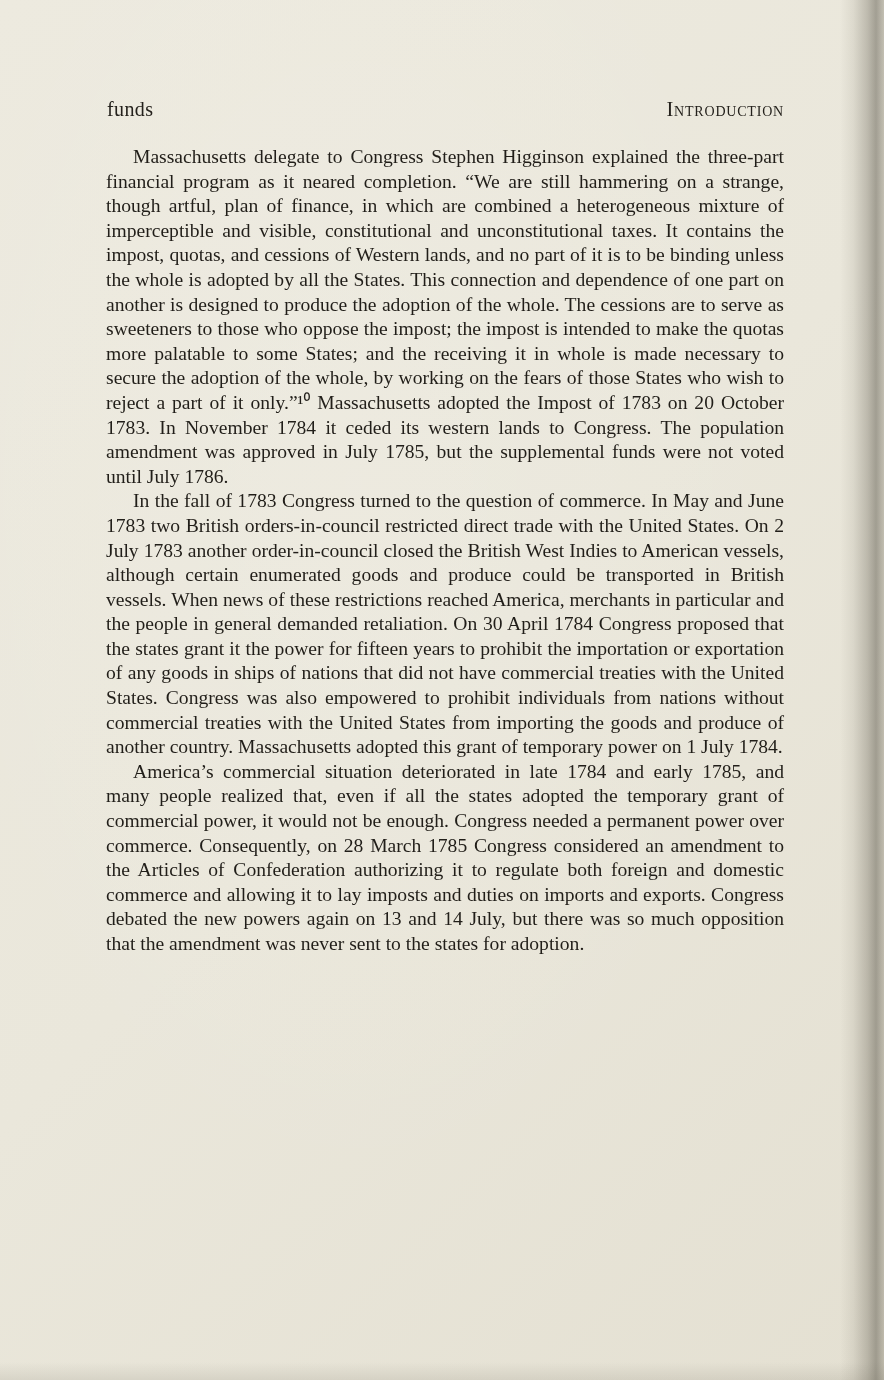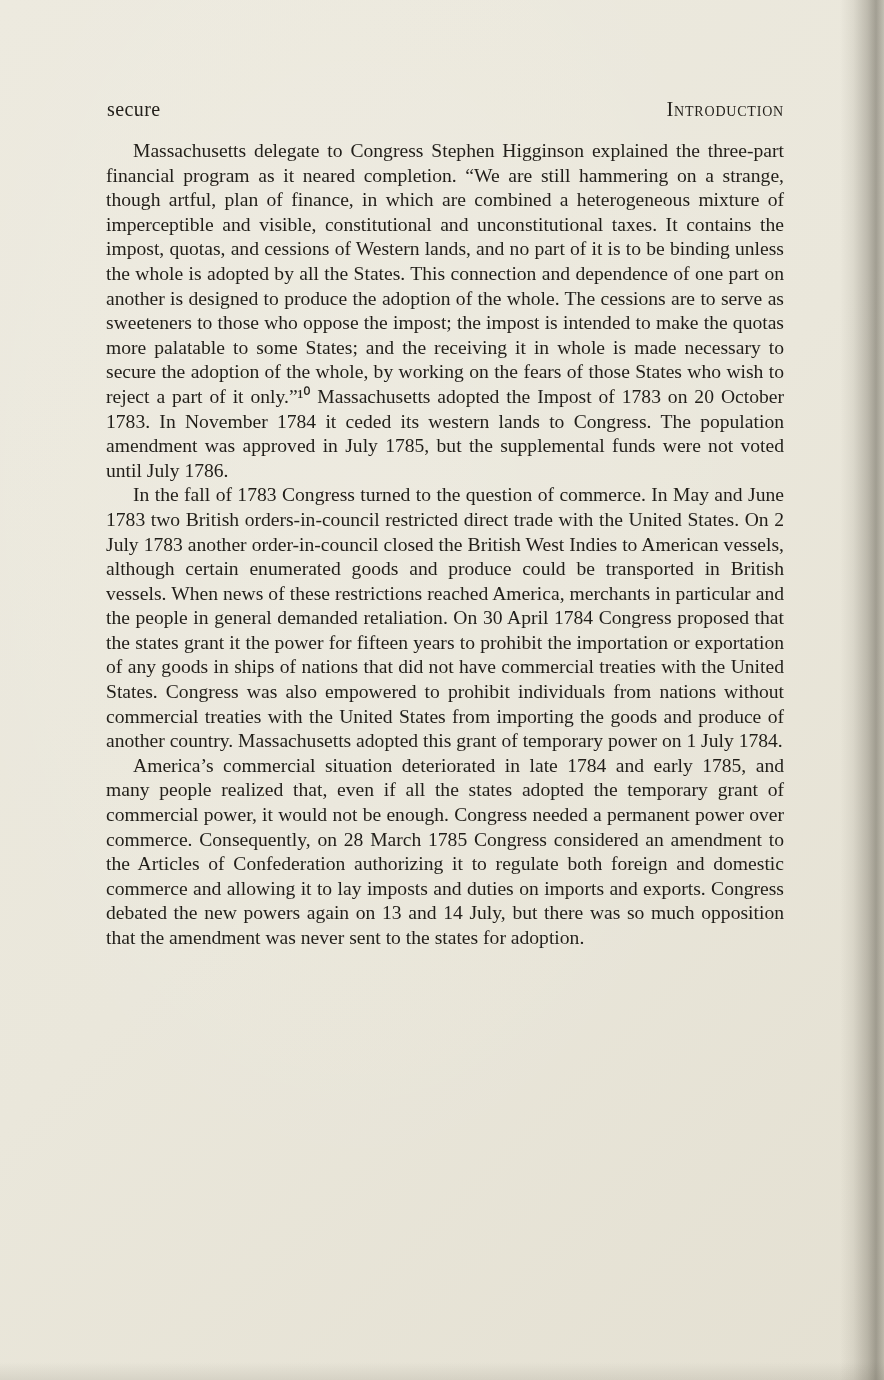--- a/index.html
+++ b/index.html
@@ -62,42 +62,42 @@
     letter-spacing: 0.4px;
   }
   .running-title {
     font-variant: small-caps;
     font-size: 20.5px;
     letter-spacing: 0.8px;
     margin-left: 6px;
   }
   .body-text {
     position: absolute;
-    top: 139px;
+    top: 145px;
     left: 106px;
     width: 678px;
     color: #211e19;
     font-size: 19.6px;
     line-height: 24.6px;
     text-align: justify;
     hyphens: auto;
     -webkit-hyphens: auto;
   }
   .body-text p {
     margin: 0;
     text-indent: 27px;
   }
 </style>
 </head>
 <body>
 
 <div class="page">
 
   <div class="header">
-    <span class="page-number">secure</span>
+    <span class="page-number">funds</span>
     <span class="running-title">Introduction</span>
   </div>
 
   <div class="body-text">
     <p>Massachusetts delegate to Congress Stephen Higginson explained the three-part financial program as it neared completion. “We are still hammering on a strange, though artful, plan of finance, in which are combined a heterogeneous mixture of imperceptible and visible, constitutional and unconstitutional taxes. It contains the impost, quotas, and cessions of Western lands, and no part of it is to be binding unless the whole is adopted by all the States. This connection and dependence of one part on another is designed to produce the adoption of the whole. The cessions are to serve as sweeteners to those who oppose the impost; the impost is intended to make the quotas more palatable to some States; and the receiving it in whole is made necessary to secure the adoption of the whole, by working on the fears of those States who wish to reject a part of it only.”¹⁰ Massachusetts adopted the Impost of 1783 on 20 October 1783. In November 1784 it ceded its western lands to Congress. The population amendment was approved in July 1785, but the supplemental funds were not voted until July 1786.</p>
     <p>In the fall of 1783 Congress turned to the question of commerce. In May and June 1783 two British orders-in-council restricted direct trade with the United States. On 2 July 1783 another order-in-council closed the British West Indies to American vessels, although certain enumerated goods and produce could be transported in British vessels. When news of these restrictions reached America, merchants in particular and the people in general demanded retaliation. On 30 April 1784 Congress proposed that the states grant it the power for fifteen years to prohibit the importation or exportation of any goods in ships of nations that did not have commercial treaties with the United States. Congress was also empowered to prohibit individuals from nations without commercial treaties with the United States from importing the goods and produce of another country. Massachusetts adopted this grant of temporary power on 1 July 1784.</p>
     <p>America’s commercial situation deteriorated in late 1784 and early 1785, and many people realized that, even if all the states adopted the temporary grant of commercial power, it would not be enough. Congress needed a permanent power over commerce. Consequently, on 28 March 1785 Congress considered an amendment to the Articles of Confederation authorizing it to regulate both foreign and domestic commerce and allowing it to lay imposts and duties on imports and exports. Congress debated the new powers again on 13 and 14 July, but there was so much opposition that the amendment was never sent to the states for adoption.</p>
   </div>
 
   <div class="page-edge"></div>

